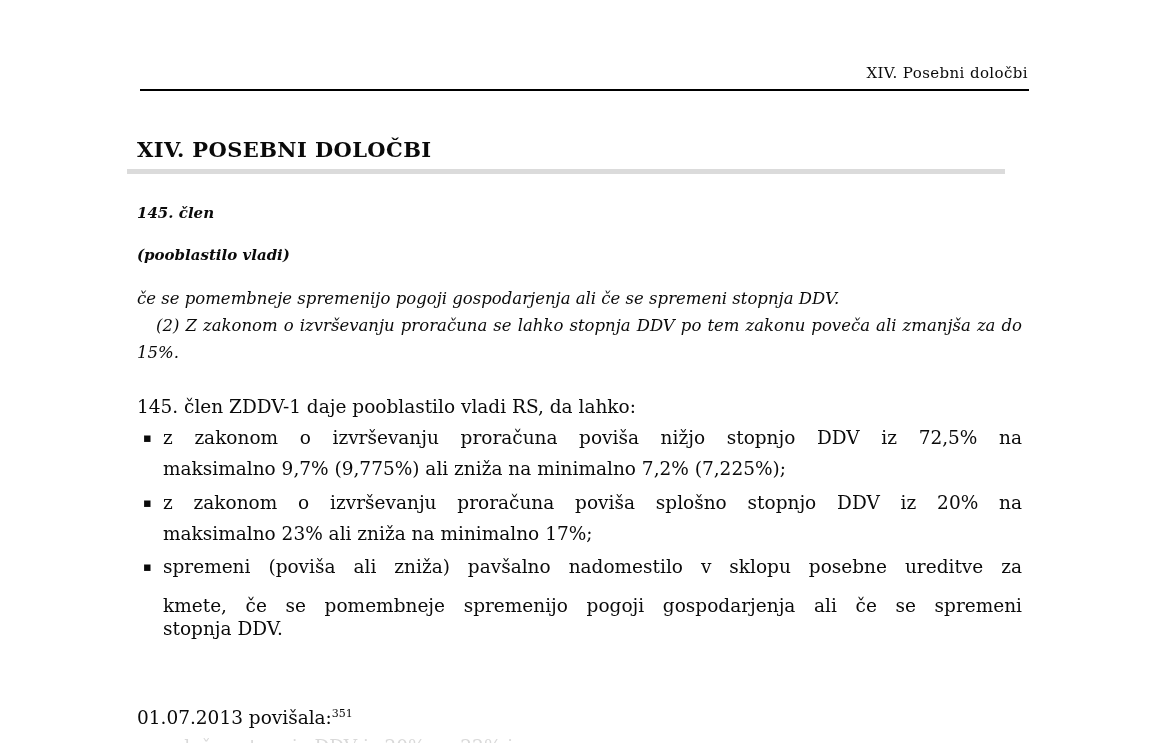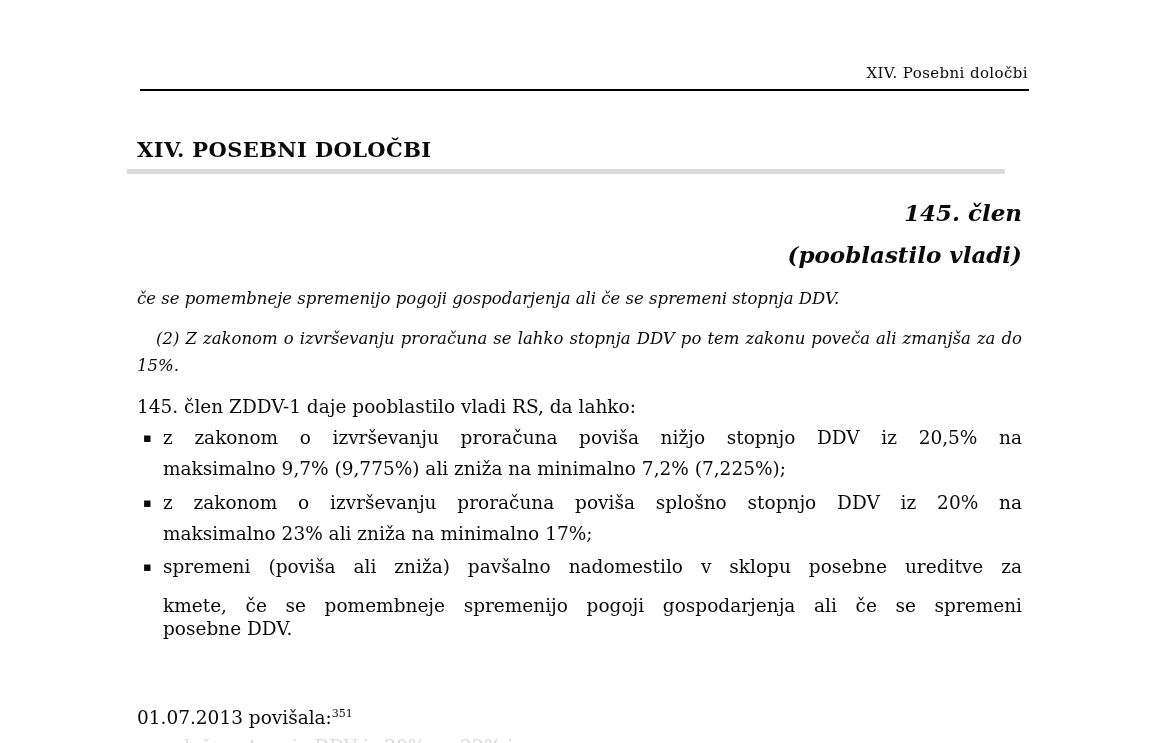--- a/index.html
+++ b/index.html
@@ -22,22 +22,22 @@
   .rule-black{top:89px;left:140px;width:889px;height:2px;background:#000;}
   
   .section-title{
     top:137px;left:137px;width:885px;
     font-size:21px;font-weight:bold;
     letter-spacing:0.4px;line-height:26px;
   }
   .rule-gray{top:169px;left:127px;width:878px;height:5px;background:#dbdbdb;}
   
   .art-line{
-    left:137px;width:885px;text-align:right;
-    font-size:23px;font-weight:bold;font-style:italic;line-height:24px;
+    left:137px;width:885px;text-align:left;
+    font-size:15px;font-weight:bold;font-style:italic;line-height:24px;
   }
   
   .law{
     left:137px;width:885px;
     font-size:16.5px;font-style:italic;line-height:27px;height:27px;
     overflow:visible;
   }
   .indent{text-indent:19px;}
   .jl{text-align:justify;text-align-last:justify;}
   .ll{text-align:left;}
@@ -72,27 +72,27 @@
   <div class="abs running-header">XIV. Posebni določbi</div>
   <div class="abs rule-black"></div>
 
   <div class="abs section-title">XIV. POSEBNI DOLOČBI</div>
   <div class="abs rule-gray"></div>
 
   <div class="abs art-line" style="top:201px;">145. člen</div>
   <div class="abs art-line" style="top:219px;margin-top:24px;">(pooblastilo vladi)</div>
 
   <div class="abs law ll" style="top:285px;">če se pomembneje spremenijo pogoji gospodarjenja ali če se spremeni stopnja DDV.</div>
-  <div class="abs law indent jl" style="top:312px;margin-top:13px;">(2) Z zakonom o izvrševanju proračuna se lahko stopnja DDV po tem zakonu poveča ali zmanjša za do 15%.</div>
+  <div class="abs law indent jl" style="top:312px;">(2) Z zakonom o izvrševanju proračuna se lahko stopnja DDV po tem zakonu poveča ali zmanjša za do 15%.</div>
 
   <div class="abs body-line ll" style="top:391px;">145. člen ZDDV-1 daje pooblastilo vladi RS, da lahko:</div>
 
   <div class="abs body-line" style="top:422px;">
     <span class="marker">▪</span>
-    <div class="bullet-text jl">z zakonom o izvrševanju proračuna poviša nižjo stopnjo DDV iz 20,5% na</div>
+    <div class="bullet-text jl">z zakonom o izvrševanju proračuna poviša nižjo stopnjo DDV iz 72,5% na</div>
   </div>
   <div class="abs body-line" style="top:453px;">
     <div class="bullet-text ll">maksimalno 9,7% (9,775%) ali zniža na minimalno 7,2% (7,225%);</div>
   </div>
 
   <div class="abs body-line" style="top:487px;">
     <span class="marker">▪</span>
     <div class="bullet-text jl">z zakonom o izvrševanju proračuna poviša splošno stopnjo DDV iz 20% na</div>
   </div>
   <div class="abs body-line" style="top:518px;">
@@ -100,21 +100,21 @@
   </div>
 
   <div class="abs body-line" style="top:551px;">
     <span class="marker">▪</span>
     <div class="bullet-text jl">spremeni (poviša ali zniža) pavšalno nadomestilo v sklopu posebne ureditve za</div>
   </div>
   <div class="abs body-line" style="top:582px;margin-top:8px;">
     <div class="bullet-text jl">kmete, če se pomembneje spremenijo pogoji gospodarjenja ali če se spremeni</div>
   </div>
   <div class="abs body-line" style="top:613px;">
-    <div class="bullet-text ll">posebne DDV.</div>
+    <div class="bullet-text ll">stopnja DDV.</div>
   </div>
 
   <div class="abs body-line ll" style="top:702px;">
     <span>01.07.2013 povišala:</span><sup class="fn">351</sup>
   </div>
 
   <div class="abs cutoff">
     <div class="inner">splošno stopnjo DDV iz 20% na 22% in</div>
   </div>
 

